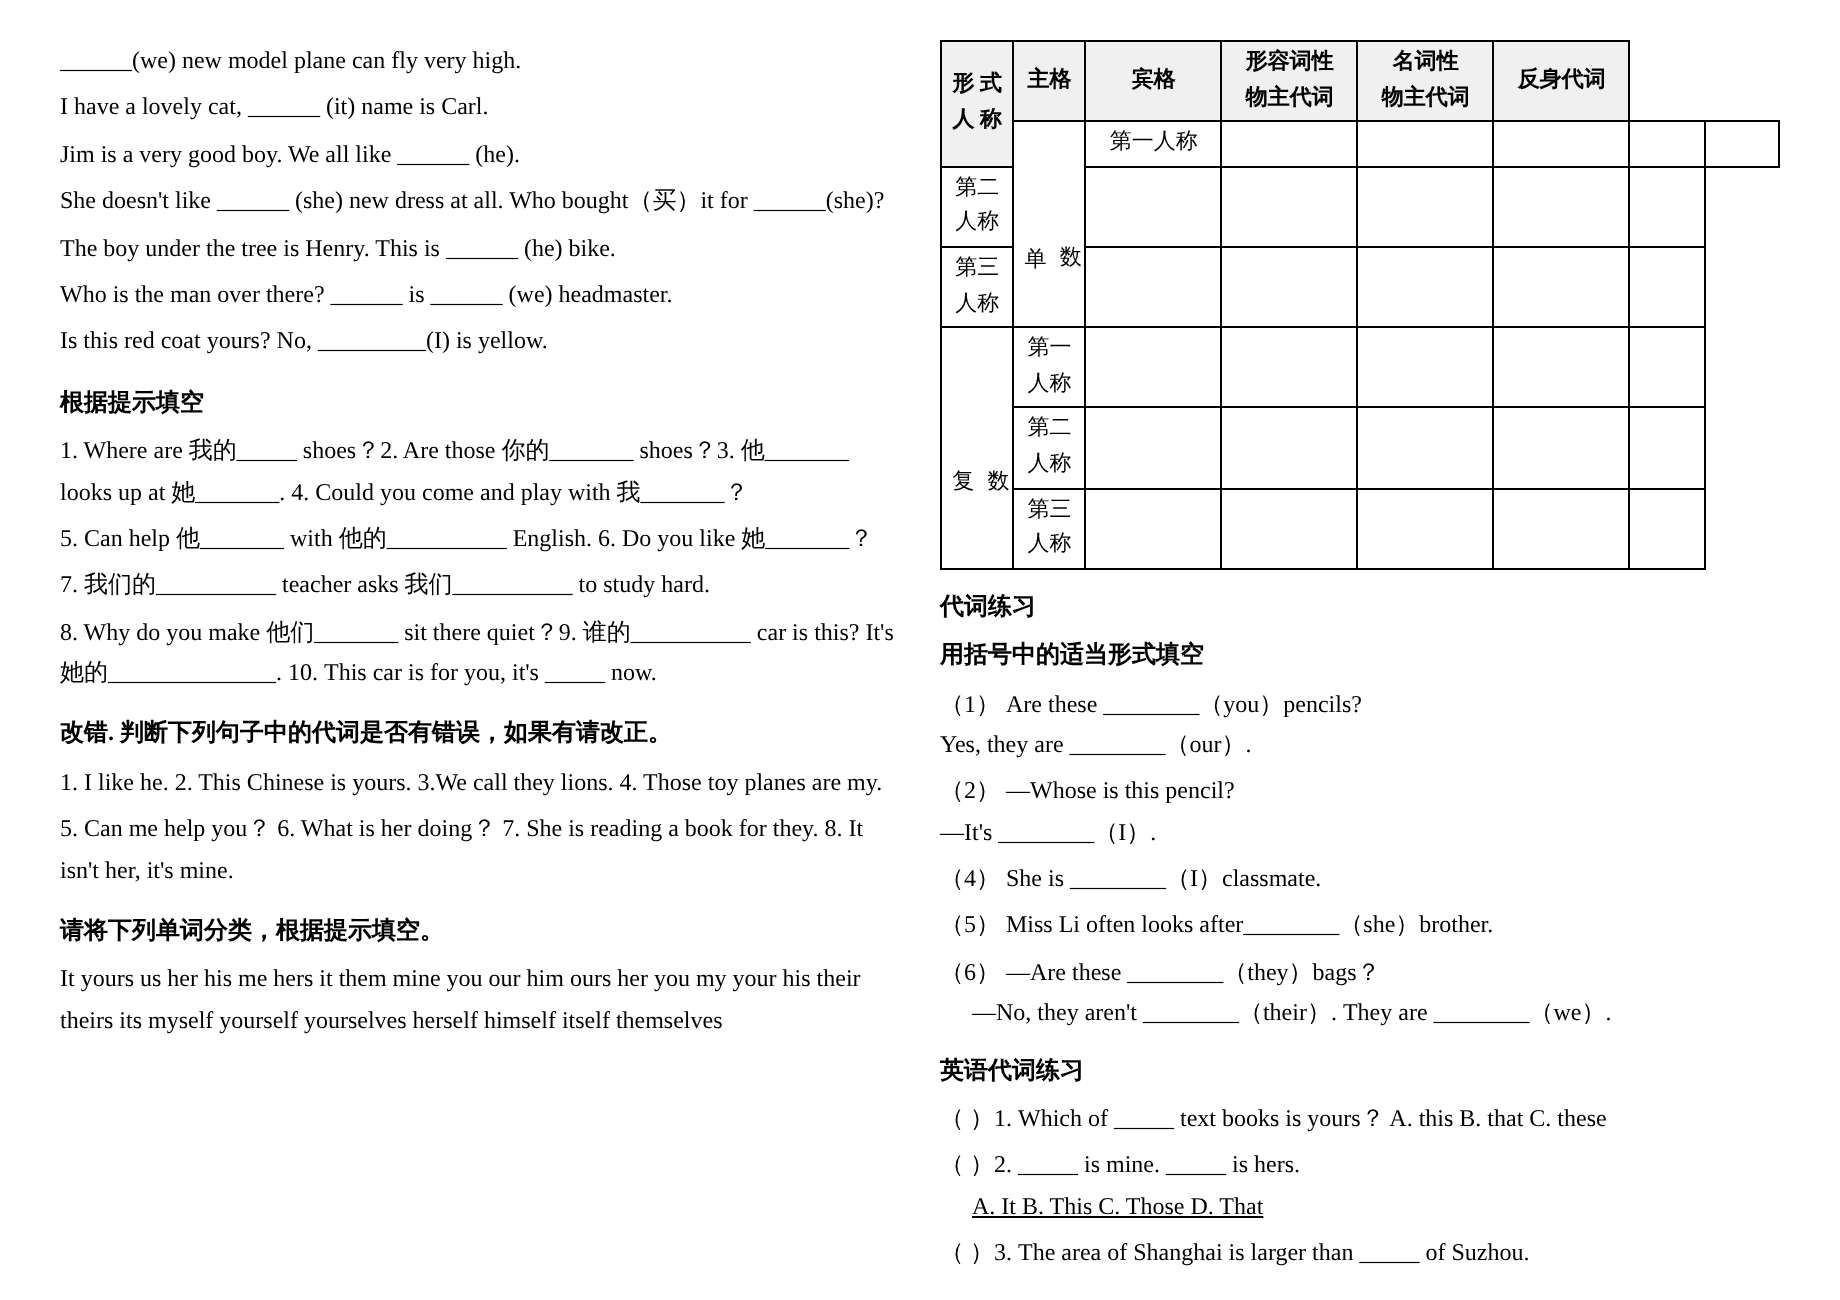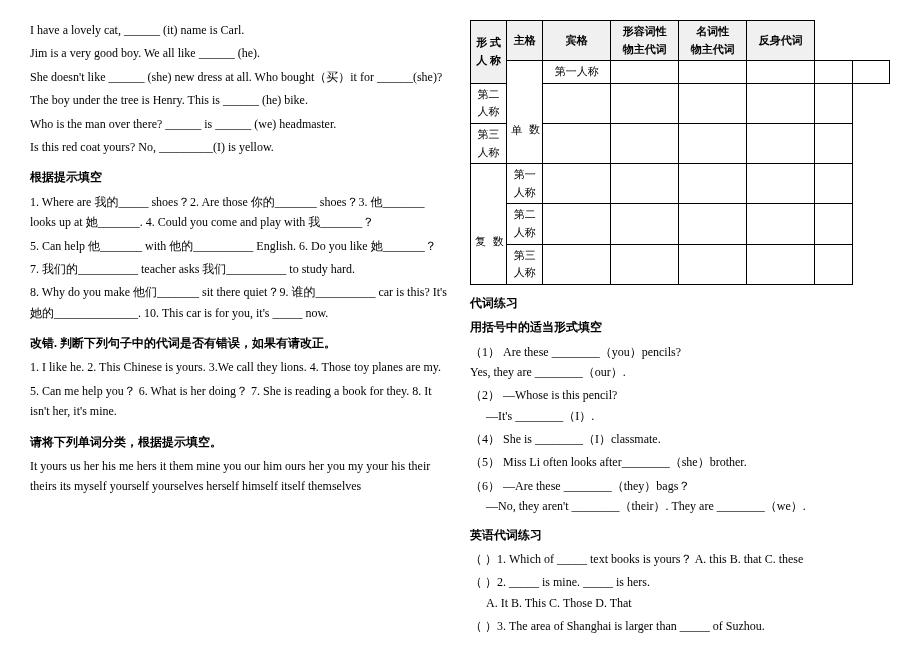--- a/index.html
+++ b/index.html
@@ -66,30 +66,32 @@
     .right-section {
       margin-bottom: 8px;
     }
     .exercise-item {
       margin-bottom: 3px;
       line-height: 1.7;
     }
     .choice-line {
       margin-left: 16px;
       line-height: 1.7;
+      text-decoration: underline;
     }
   </style>
 </head>
 <body>
 
 <div class="page-container">
 
   <div class="left-column">
 
     <div class="section">
+      <p>______(we) new model plane can fly very high.</p>
       <p>I have a lovely cat, ______ (it) name is Carl.</p>
       <p>Jim is a very good boy. We all like ______ (he).</p>
       <p>She doesn't like ______ (she) new dress at all. Who bought（买）it for ______(she)?</p>
       <p>The boy under the tree is Henry. This is ______ (he) bike.</p>
       <p>Who is the man over there? ______ is ______ (we) headmaster.</p>
       <p>Is this red coat yours? No, _________(I) is yellow.</p>
     </div>
 
     <div class="section">
       <p class="section-title">根据提示填空</p>
@@ -187,21 +189,21 @@
 
       <div class="exercise-item">
         <span>（1）</span>
         <span>Are these ________（you）pencils?</span><br>
         <span style="">Yes, they are ________（our）.</span>
       </div>
 
       <div class="exercise-item">
         <span>（2）</span>
         <span>—Whose is this pencil?</span><br>
-        <span style="margin-left:16px;">—It's ________（I）.</span>
+        <span style="">—It's ________（I）.</span>
       </div>
 
 
       <div class="exercise-item">
         <span>（4）</span>
         <span>She is ________（I）classmate.</span>
       </div>
 
       <div class="exercise-item">
         <span>（5）</span>

